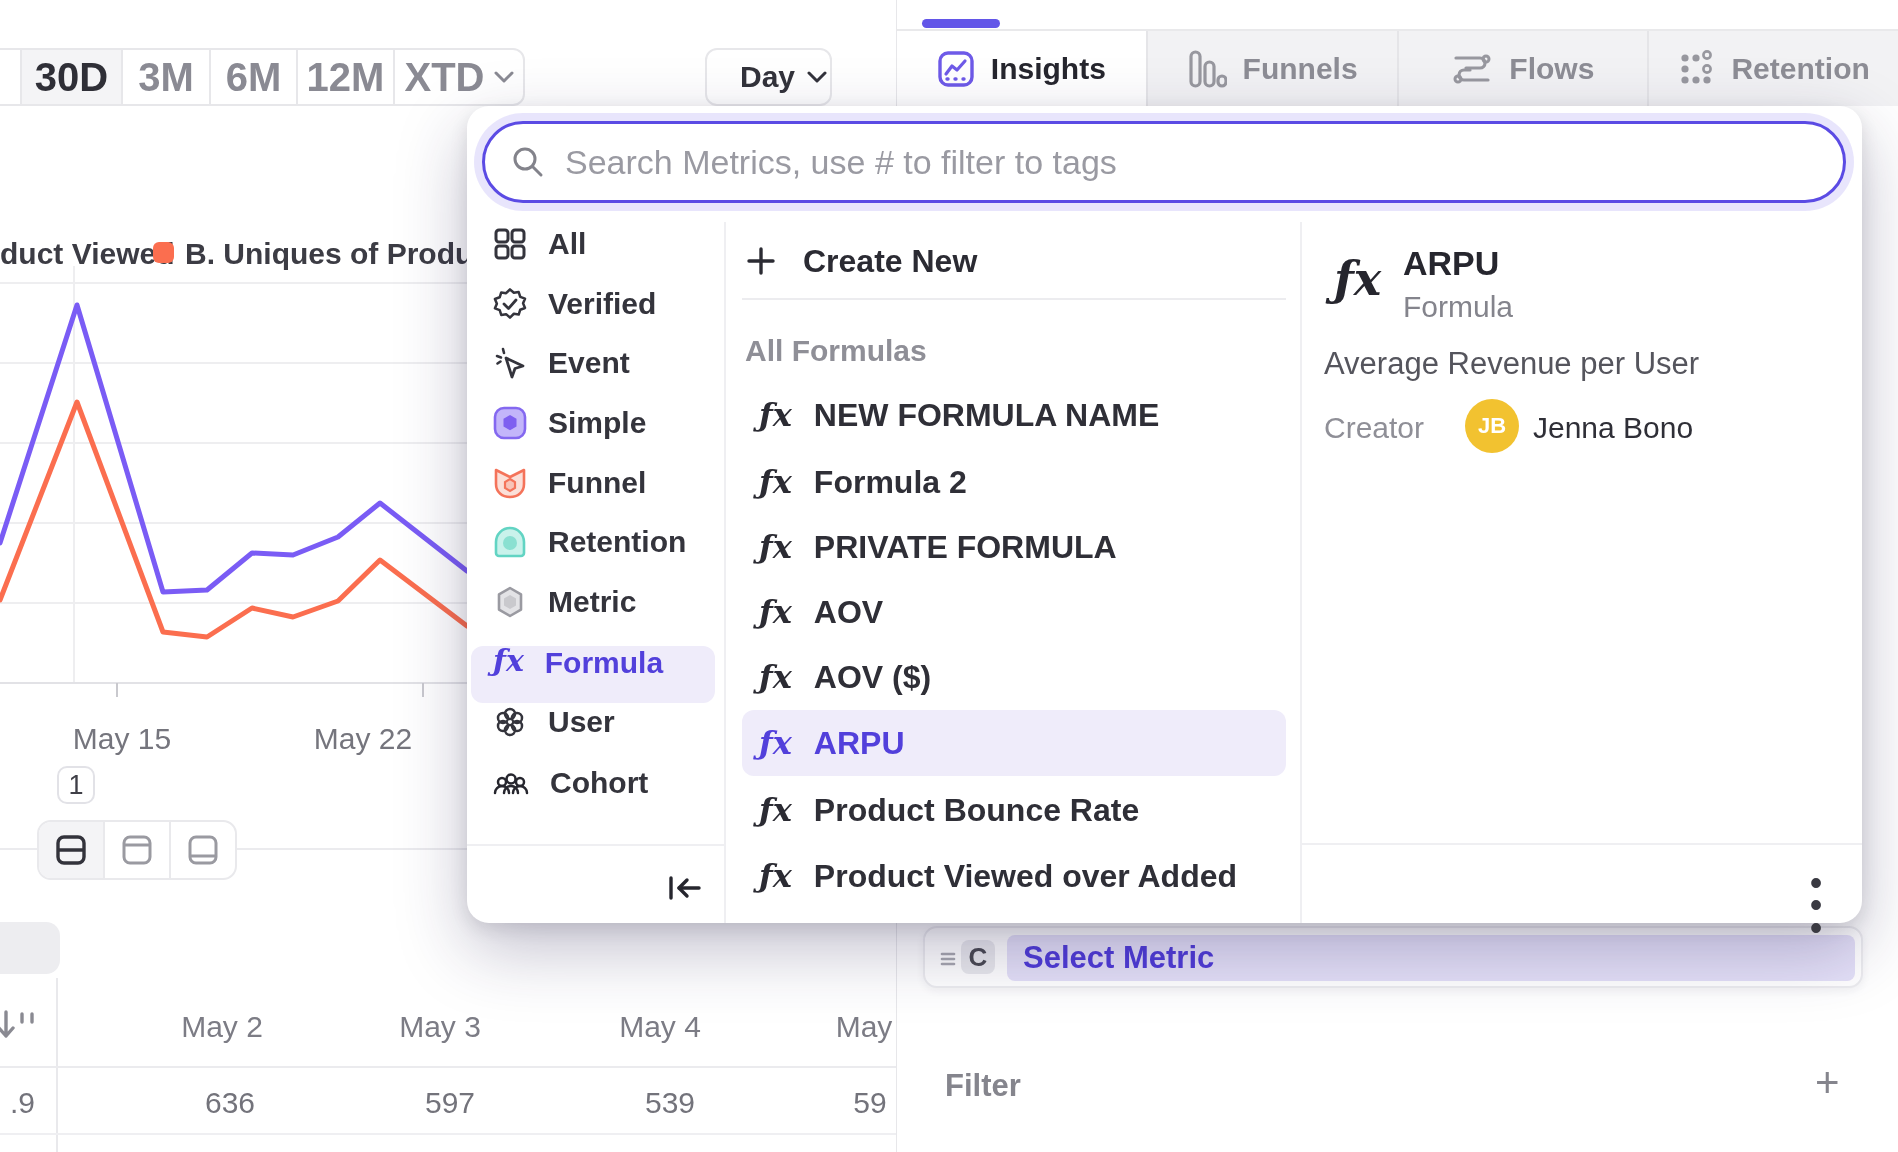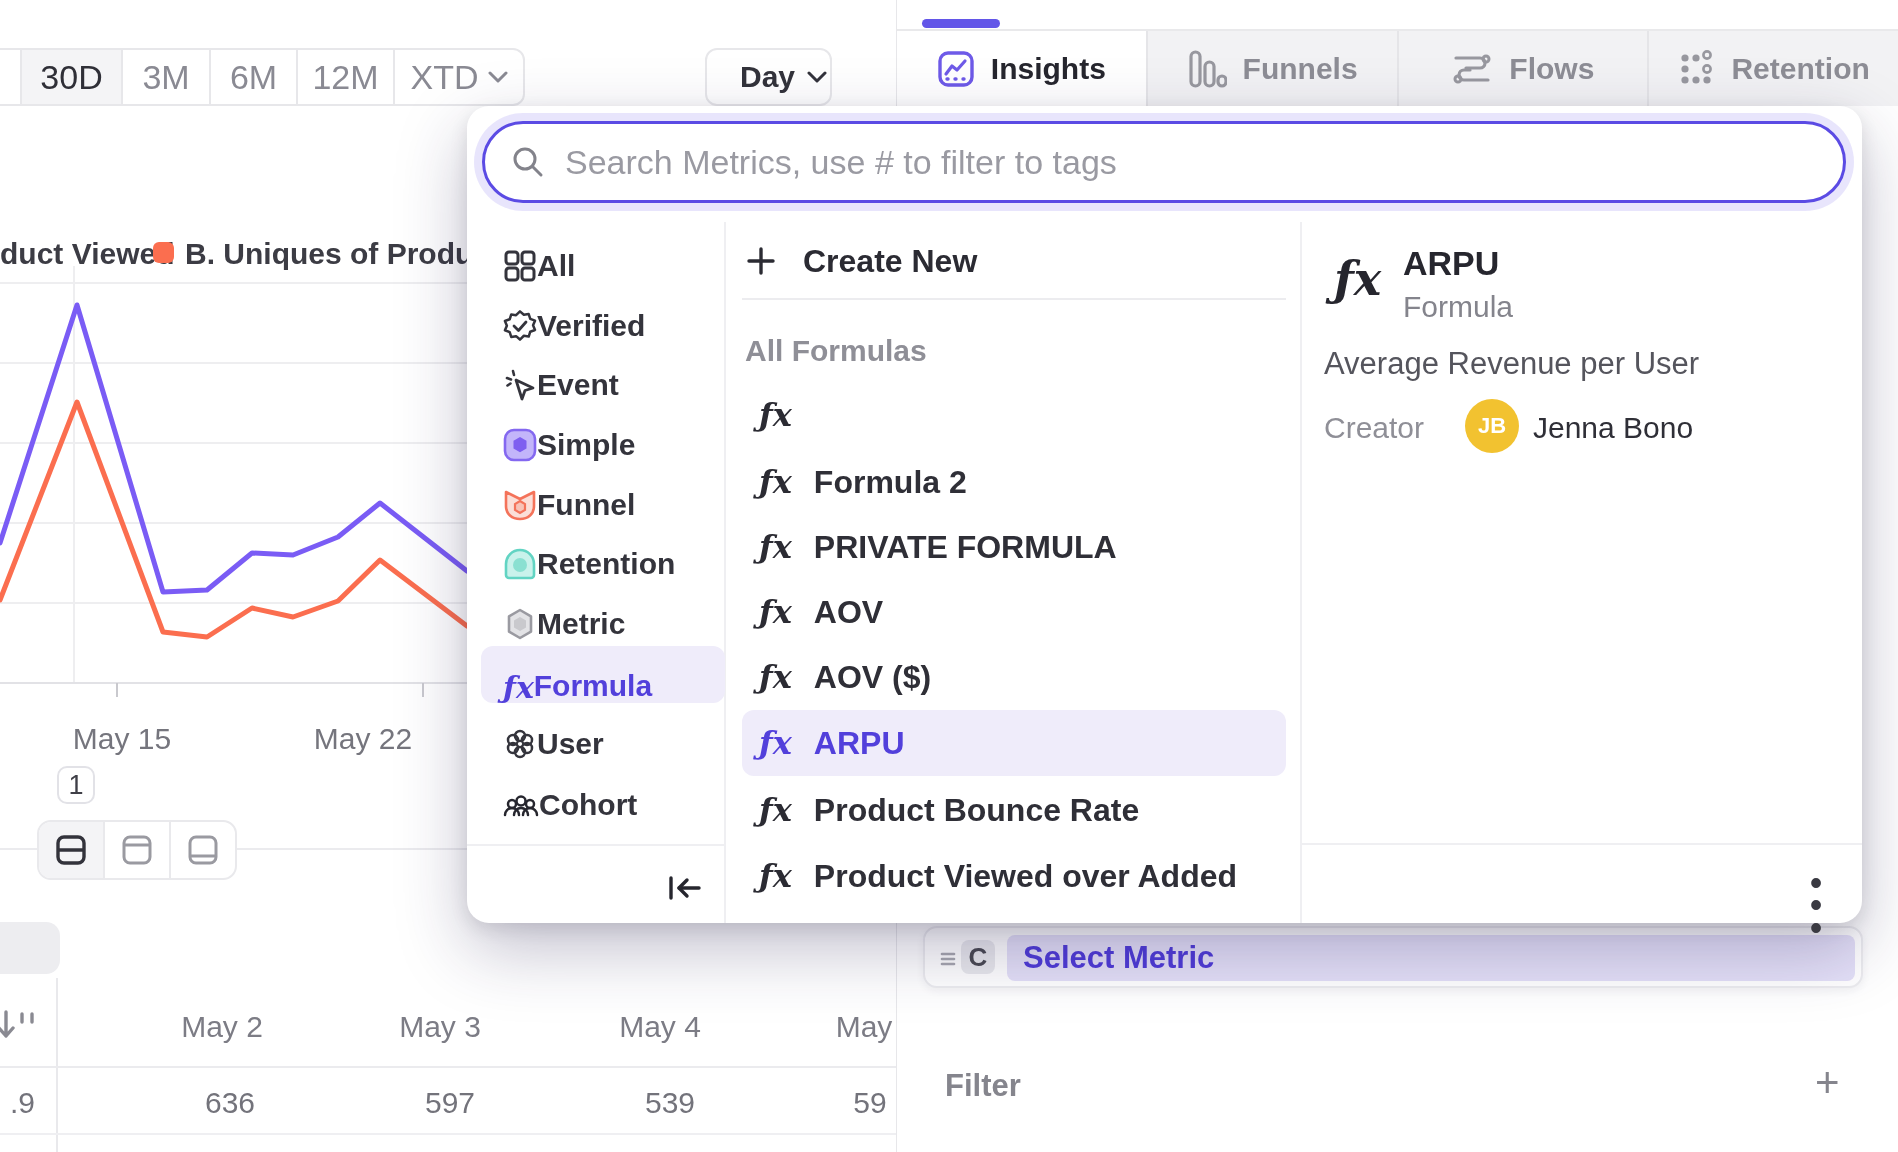--- a/index.html
+++ b/index.html
@@ -5,21 +5,21 @@
   * { margin:0; padding:0; box-sizing:border-box; }
   html,body { width:1898px; height:1152px; background:#fff; overflow:hidden;
     font-family:"Liberation Sans","DejaVu Sans",sans-serif; color:#32323a; }
   .ab { position:absolute; }
   .stage { position:relative; width:1898px; height:1152px; background:#fff; }
 
   
   .left-pane { left:0; top:0; width:897px; height:1152px; overflow:hidden; background:#fff; }
   .seg-group { display:flex; border:2px solid #e7e7ea; border-radius:12px; background:#fff; overflow:hidden; }
   .seg { display:flex; align-items:center; justify-content:center; gap:9px;
-    font-size:34px; font-weight:400; color:#8a8a93; border-left:2px solid #e7e7ea; }
+    font-size:40px; font-weight:700; color:#8a8a93; border-left:2px solid #e7e7ea; }
   .seg:first-child { border-left:none; }
   .seg.active { background:#f4f4f6; color:#2f2f37; }
   .pill-btn { display:flex; align-items:center; justify-content:center; gap:12px;
     border:2px solid #e7e7ea; border-radius:12px; background:#fff;
     font-size:30px; font-weight:600; color:#33333b; }
   .legend-label { font-size:30px; font-weight:600; color:#3c3c44; white-space:nowrap; }
   .axis-label { font-size:30px; color:#75757d; text-align:center; }
   .page-btn { display:flex; align-items:center; justify-content:center;
     border:2px solid #e2e2e7; border-radius:10px; font-size:27px; color:#3f3f47; background:#fff; }
   .toggle-group { display:flex; border:2px solid #e9e9ec; border-radius:14px; background:#fff; overflow:hidden; }
@@ -48,21 +48,21 @@
 
   
   .modal { left:467px; top:106px; width:1395px; height:817px; background:#fff; border-radius:22px;
     box-shadow:0 26px 70px rgba(35,30,80,.28), 0 6px 18px rgba(0,0,0,.10); z-index:10; position:absolute; }
   .search-wrap { left:15px; top:15px; width:1364px; height:82px; border:3px solid #5b4be4; border-radius:44px;
     background:#fff; box-shadow:0 0 0 8px rgba(110,92,235,.16); display:flex; align-items:center; position:absolute; }
   .search-input { border:none; outline:none; flex:1; height:100%; font-size:34px; color:#32323a;
     background:transparent; font-family:"Liberation Sans","DejaVu Sans",sans-serif; }
   .search-input::placeholder { color:#9a9aa2; }
   .vdiv { width:2px; background:#efeff2; position:absolute; }
-  .side-item { left:14px; width:244px; height:56px; display:flex; align-items:flex-end; 
+  .side-item { left:4px; width:244px; height:56px; display:flex; align-items:flex-start; gap:21px;
     padding-left:22px; font-size:30px; font-weight:600; color:#34343c; border-radius:12px; position:absolute; }
   .side-item.selected { background:#efecfa; color:#5240db; }
   .fxg { font-style:italic; font-family:"DejaVu Serif",serif; font-weight:600; line-height:1; white-space:nowrap; }
   .create-row { display:flex; align-items:center; gap:26px; font-size:32px; font-weight:700; color:#2b2b33; }
   .section-label { font-size:30px; font-weight:600; color:#8f8f97; }
   .formula-row { left:275px; width:544px; height:66px; display:flex; align-items:center; gap:22px;
     padding-left:17px; font-size:32px; font-weight:600; color:#2f2f37; border-radius:12px; position:absolute; white-space:nowrap; }
   .formula-row.selected { background:#efecfa; color:#5240db; }
   .detail-title { font-size:34px; font-weight:700; color:#26262e; }
   .detail-type { font-size:30px; color:#84848c; }
@@ -345,20 +345,21 @@
         <line x1="16" y1="4" x2="16" y2="28" stroke="#2b2b33" stroke-width="3.4" stroke-linecap="round"></line>
         <line x1="4" y1="16" x2="28" y2="16" stroke="#2b2b33" stroke-width="3.4" stroke-linecap="round"></line>
       </svg>
       <span>Create New</span>
     </div>
     <div class="ab hline" style="left:275px; top:192px; width:544px; background:#ececef;"></div>
     <div class="ab section-label" style="left:278px; top:228px;">All Formulas</div>
 
     <div class="formula-row" style="top:276px;">
       <span class="fxg" style="font-size:32px; color:#2b2b33;">ƒx</span>
+      <span>NEW FORMULA NAME</span>
     </div>
     <div class="formula-row" style="top:343px;">
       <span class="fxg" style="font-size:32px; color:#2b2b33;">ƒx</span>
       <span>Formula 2</span>
     </div>
     <div class="formula-row" style="top:408px;">
       <span class="fxg" style="font-size:32px; color:#2b2b33;">ƒx</span>
       <span>PRIVATE FORMULA</span>
     </div>
     <div class="formula-row" style="top:473px;">

